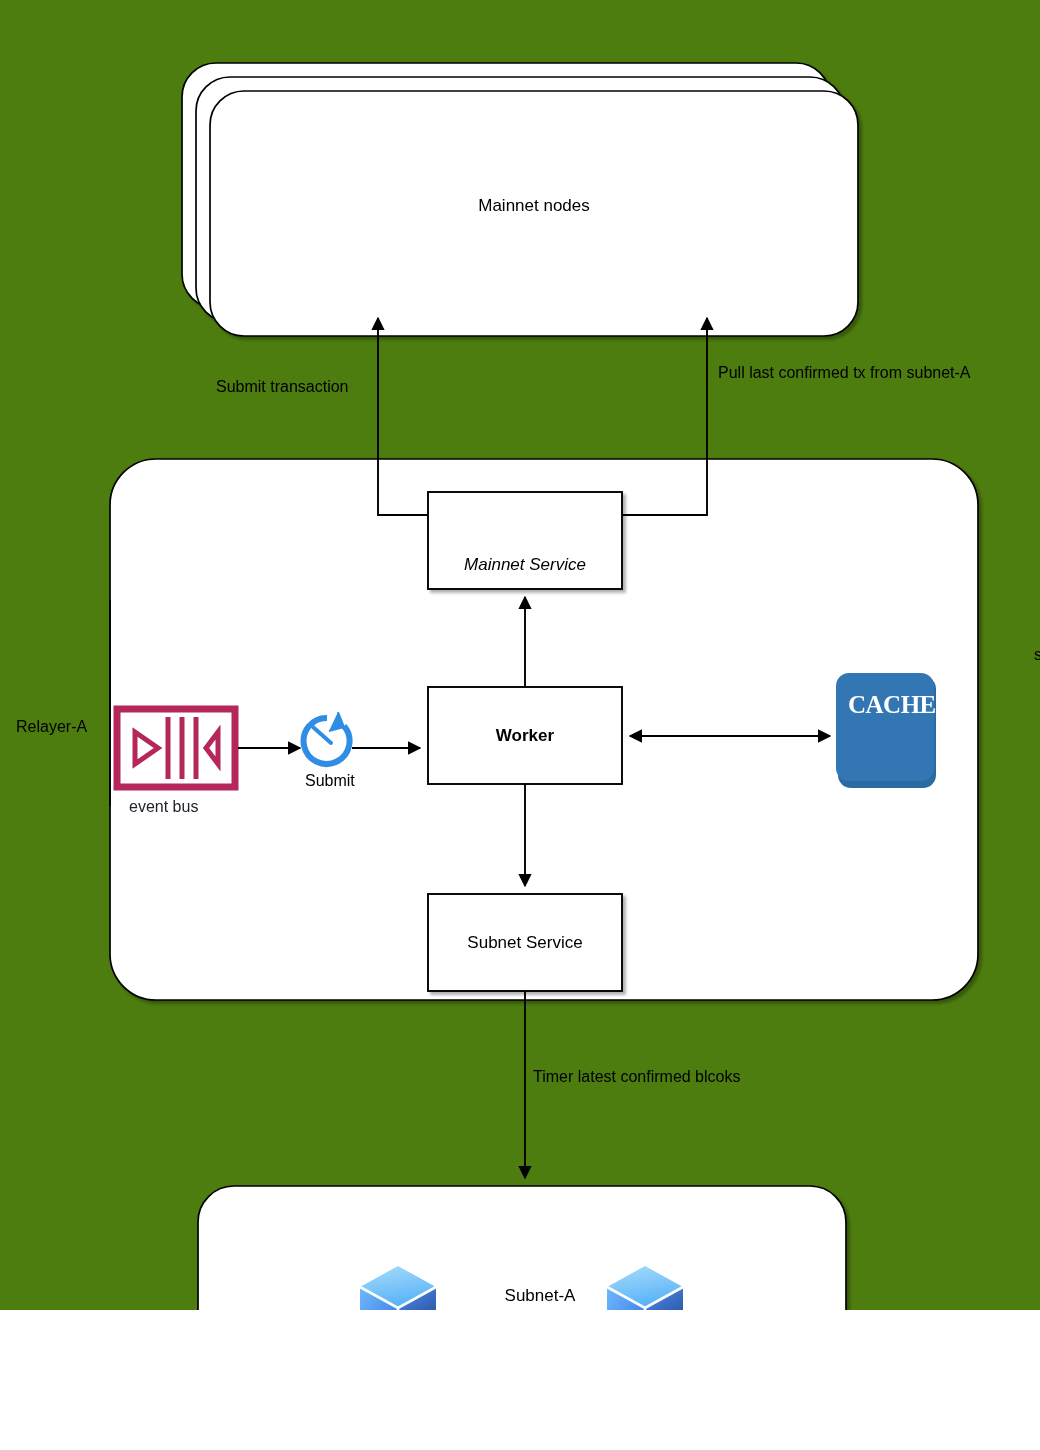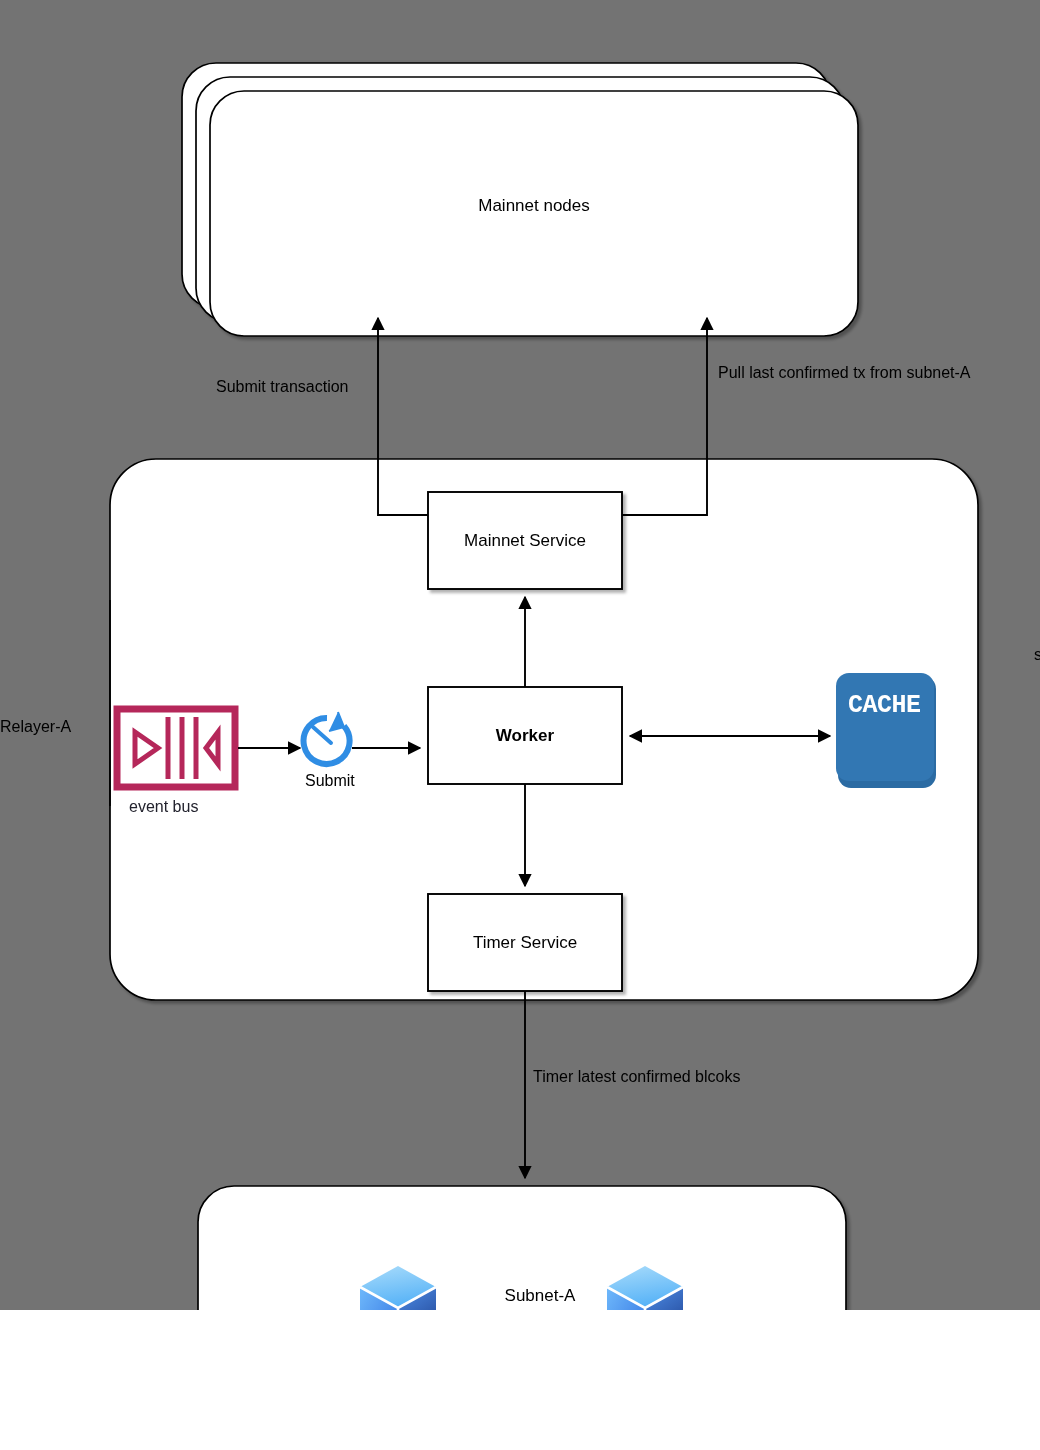--- a/index.html
+++ b/index.html
@@ -7,21 +7,21 @@
     padding: 0;
     background: #ffffff;
   }
   body {
     font-family: "Liberation Sans", sans-serif;
   }
   #canvas {
     position: relative;
     width: 1040px;
     height: 1310px;
-    background: #737373;
+    background: #4d7c0f;
     overflow: hidden;
   }
   .svg-layer {
     position: absolute;
     left: 0;
     top: 0;
     width: 1040px;
     height: 1450px;
     pointer-events: none;
   }
@@ -42,21 +42,21 @@
   }
   .small-label {
     position: absolute;
     font-family: "Liberation Sans", sans-serif;
     font-size: 16px;
     color: #23232e;
     white-space: nowrap;
   }
   .cache-text {
     position: absolute;
-    font-family: Liberation Mono, monospace;
+    font-family: Liberation Serif, serif;
     font-weight: bold;
     font-size: 25px;
     color: #ffffff;
     letter-spacing: -0.5px;
     white-space: nowrap;
   }
   .clip-text {
     position: absolute;
     font-family: "Liberation Sans", sans-serif;
     font-size: 16px;
@@ -170,33 +170,33 @@
       <path d="M 607 1287 L 645 1308 L 683 1287 M 645 1308 L 645 1352" fill="none" stroke="#ffffff" stroke-width="2.6"></path>
     </g>
   </svg>
 
   <div class="node-label" style="left:434px; top:196px; width:200px;">Mainnet nodes</div>
 
   <div class="edge-label" style="left:216px; top:378px;">Submit transaction</div>
 
   <div class="edge-label" style="left:718px; top:364px;">Pull last confirmed tx from subnet-A</div>
 
-  <div class="node-label" style="left:428px; top:531px; width:194px;">Mainnet Service</div>
+  <div class="node-label" style="left:428px; top:555px; width:194px;font-style:italic;">Mainnet Service</div>
 
   <div class="node-label" style="left:428px; top:726px; width:194px;font-weight:bold;">Worker</div>
 
-  <div class="node-label" style="left:428px; top:933px; width:194px;">Timer Service</div>
+  <div class="node-label" style="left:428px; top:933px; width:194px;">Subnet Service</div>
 
   <div class="cache-text" style="left:848px; top:691px;">CACHE</div>
 
   <div class="small-label" style="left:129px; top:798px;">event bus</div>
 
   <div class="small-label" style="left:305px; top:772px; color:#000000;">Submit</div>
 
-  <div class="edge-label" style="left:0px; top:718px;">Relayer-A</div>
+  <div class="edge-label" style="left:16px; top:718px;">Relayer-A</div>
 
   <div class="clip-text" style="left:1034px; top:646px; width:6px;">s</div>
 
   <div class="edge-label" style="left:533px; top:1068px;">Timer latest confirmed blcoks</div>
 
   <div class="node-label" style="left:460px; top:1286px; width:160px;">Subnet-A</div>
 
 </div>
 
 </body></html>

